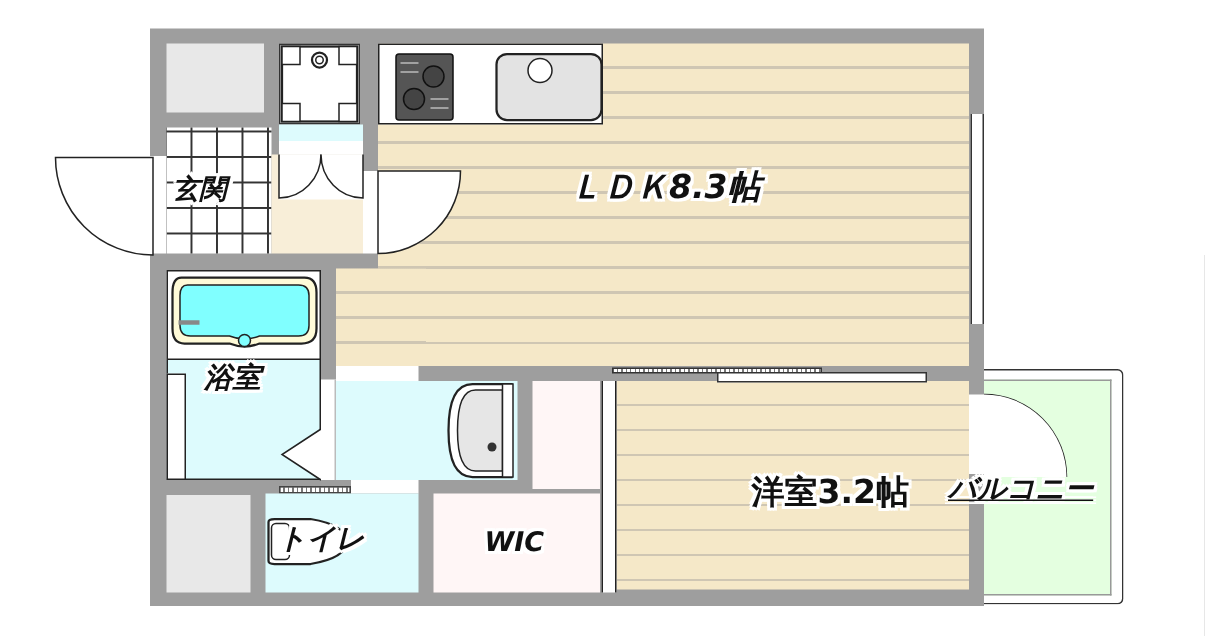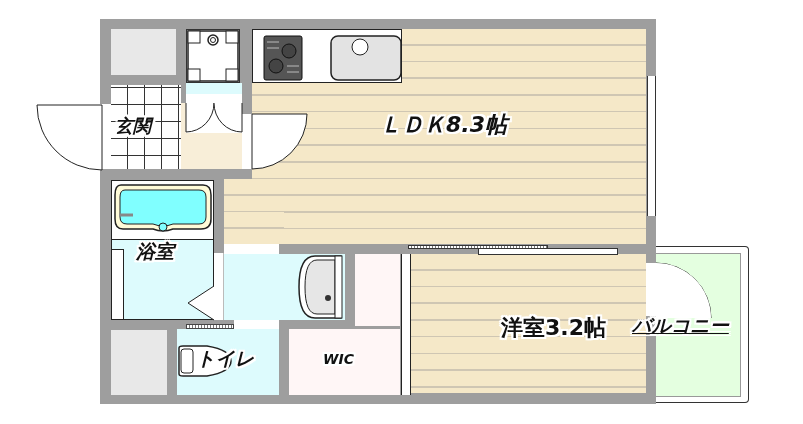--- a/index.html
+++ b/index.html
@@ -103,25 +103,25 @@
 
 <div class="abs storage" style="left:111px;top:330px;width:56px;height:65px;"></div>
 
 <div class="abs" style="left:186px;top:324px;width:48px;height:5px;background:repeating-linear-gradient(90deg,#fff 0,#fff 2px,#777 2px,#777 3px);border:1px solid #444;"></div>
 <div class="abs" style="left:234px;top:320px;width:45px;height:9px;background:#fff;"></div>
 <div class="abs cyan" style="left:177px;top:329px;width:102px;height:66px;"></div>
 <svg style="left:177px;top:344px;" width="56" height="34">
   <path d="M2 4 Q2 2 6 2 H30 Q54 6 54 17 Q54 28 30 32 H6 Q2 32 2 30 Z" fill="#fff" stroke="#222" stroke-width="1.5"></path>
   <rect x="4" y="5" width="12" height="24" rx="3" fill="#fff" stroke="#222"></rect>
 </svg>
-<div class="label" style="left:196px;top:346px;font-size:19px;">トイレ</div>
+<div class="label" style="left:185px;top:346px;font-size:19px;">トイレ</div>
 
 <div class="abs wic" style="left:355px;top:254px;width:45px;height:72px;"></div>
 <div class="abs wic" style="left:289px;top:329px;width:111px;height:66px;"></div>
-<div class="label" style="left:323px;top:351px;font-size:14px;">WIC</div>
+<div class="label" style="left:323px;top:351px;font-size:18px;">WIC</div>
 
 <div class="abs floor-wood" style="left:411px;top:254px;width:235px;height:139px;"></div>
 <div class="abs" style="left:401px;top:254px;width:10px;height:141px;background:#fff;border-left:1px solid #222;border-right:1px solid #222;"></div>
 <div class="abs" style="left:407px;top:244px;width:240px;height:10px;background:#9e9e9e;"></div>
 <div class="abs" style="left:408px;top:245px;width:140px;height:4px;background:repeating-linear-gradient(90deg,#fff 0,#fff 2px,#777 2px,#777 3px);border:1px solid #333;"></div>
 <div class="abs" style="left:478px;top:248px;width:140px;height:7px;background:#fff;border:1px solid #333;"></div>
 <div class="label" style="left:470px;top:313px;font-size:22px;font-style:normal;margin-left:31px;">洋室3.2帖</div>
 
 <div class="abs" style="left:647px;top:76px;width:9px;height:140px;background:#fff;border-left:1px solid #333;border-right:1px solid #333;"></div>
 <div class="label" style="left:380px;top:110px;font-size:22px;">ＬＤＫ8.3帖</div>

